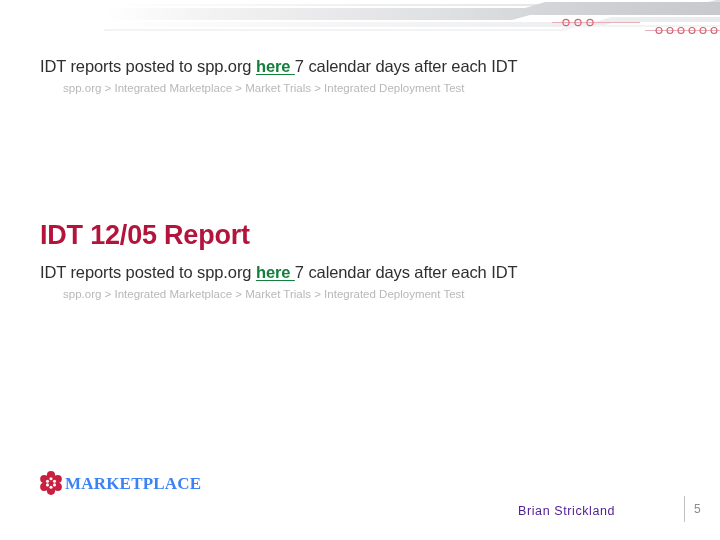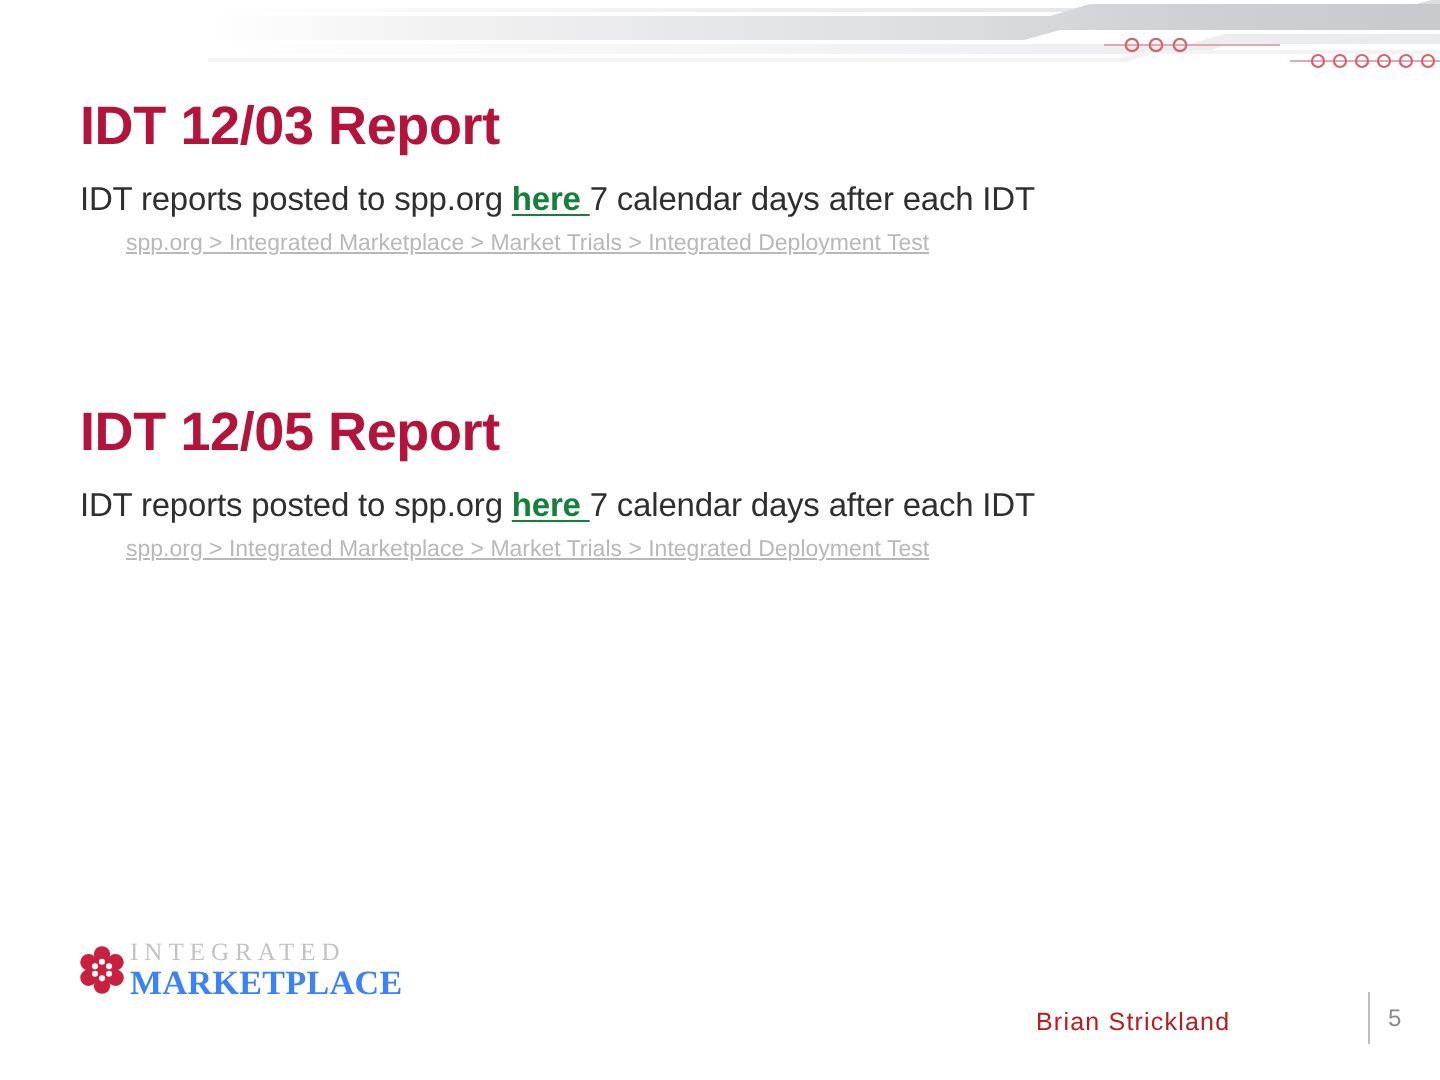--- a/index.html
+++ b/index.html
@@ -14,21 +14,21 @@
     width:720px; height:540px;
     background:#ffffff;
   }
 
   
   .banner { position:absolute; top:0; left:0; width:720px; height:46px; }
   .banner svg { display:block; width:720px; height:46px; }
 
   .section { position:absolute; left:40px; width:640px; }
   .sec-1 { top:46px; }
-  .sec-2 { top:199px; }
+  .sec-2 { top:218px; }
 
   .sec-title {
     font-size:27px;
     font-weight:bold;
     color:#b4143c;
     letter-spacing:-0.2px;
     line-height:34px;
     white-space:nowrap;
   }
 
@@ -48,21 +48,20 @@
   }
 
   .sec-sub {
     margin-top:4px;
     margin-left:23px;
     font-size:11.5px;
     color:#b8b8b8;
     line-height:15px;
     white-space:nowrap;
     font-family:"Liberation Sans", sans-serif;
-    text-decoration:underline;
   }
 
   
   .footer { position:absolute; left:0; bottom:0; width:720px; height:80px; }
 
   .im-logo {
     position:absolute; left:38px; top:10px;
     display:flex; align-items:center;
   }
   .im-mark { width:26px; height:26px; flex:0 0 auto; }
@@ -82,21 +81,21 @@
     letter-spacing:0.2px;
     color:#3b82f6;
     display:block;
     line-height:17px;
   }
 
   .presenter {
     position:absolute;
     left:518px; top:44px;
     font-size:12.5px;
-    color:#b91c1c;
+    color:#4c1d95;
     letter-spacing:0.6px;
     white-space:nowrap;
   }
 
   .spp-logo {
     position:absolute;
     left:637px; top:38px;
     display:flex; align-items:flex-start;margin-top:40px;
   }
   .spp-dot {
@@ -173,21 +172,20 @@
       <circle cx="659" cy="30.5" r="3.0" fill="none" stroke="#d8606f" stroke-width="1.1"></circle>
       <circle cx="670" cy="30.5" r="3.0" fill="none" stroke="#d8606f" stroke-width="1.1"></circle>
       <circle cx="681" cy="30.5" r="3.0" fill="none" stroke="#d8606f" stroke-width="1.1"></circle>
       <circle cx="692" cy="30.5" r="3.0" fill="none" stroke="#d8606f" stroke-width="1.1"></circle>
       <circle cx="703" cy="30.5" r="3.0" fill="none" stroke="#d8606f" stroke-width="1.1"></circle>
       <circle cx="714" cy="30.5" r="3.0" fill="none" stroke="#d8606f" stroke-width="1.1"></circle>
     </svg>
   </div>
 
   <div class="section sec-1">
-    <div class="sec-title">IDT 12/03 Report</div>
     <div class="sec-body"><span>IDT reports posted to spp.org </span><span class="lnk">here </span><span>7 calendar days after each IDT</span></div>
     <div class="sec-sub">spp.org &gt; Integrated Marketplace &gt; Market Trials &gt;  Integrated Deployment Test</div>
   </div>
 
   <div class="section sec-2">
     <div class="sec-title">IDT 12/05 Report</div>
     <div class="sec-body"><span>IDT reports posted to spp.org </span><span class="lnk">here </span><span>7 calendar days after each IDT</span></div>
     <div class="sec-sub">spp.org &gt; Integrated Marketplace &gt; Market Trials &gt;  Integrated Deployment Test</div>
   </div>
 
@@ -207,21 +205,20 @@
         <g fill="#ffffff">
           <circle cx="20" cy="13.6" r="2.35"></circle>
           <circle cx="25.4" cy="17.2" r="2.35"></circle>
           <circle cx="25.4" cy="22.9" r="2.35"></circle>
           <circle cx="20" cy="26.4" r="2.35"></circle>
           <circle cx="14.6" cy="22.9" r="2.35"></circle>
           <circle cx="14.6" cy="17.2" r="2.35"></circle>
         </g>
       </svg>
       <span class="im-words">
-        <span class="im-top">INTEGRATED</span>
         <span class="im-bot">MARKETPLACE</span>
       </span>
     </div>
 
     <div class="presenter">Brian Strickland</div>
 
     <div class="spp-logo">
       <span class="spp-dot"></span>
       <span class="spp-text">SPP</span>
     </div>

